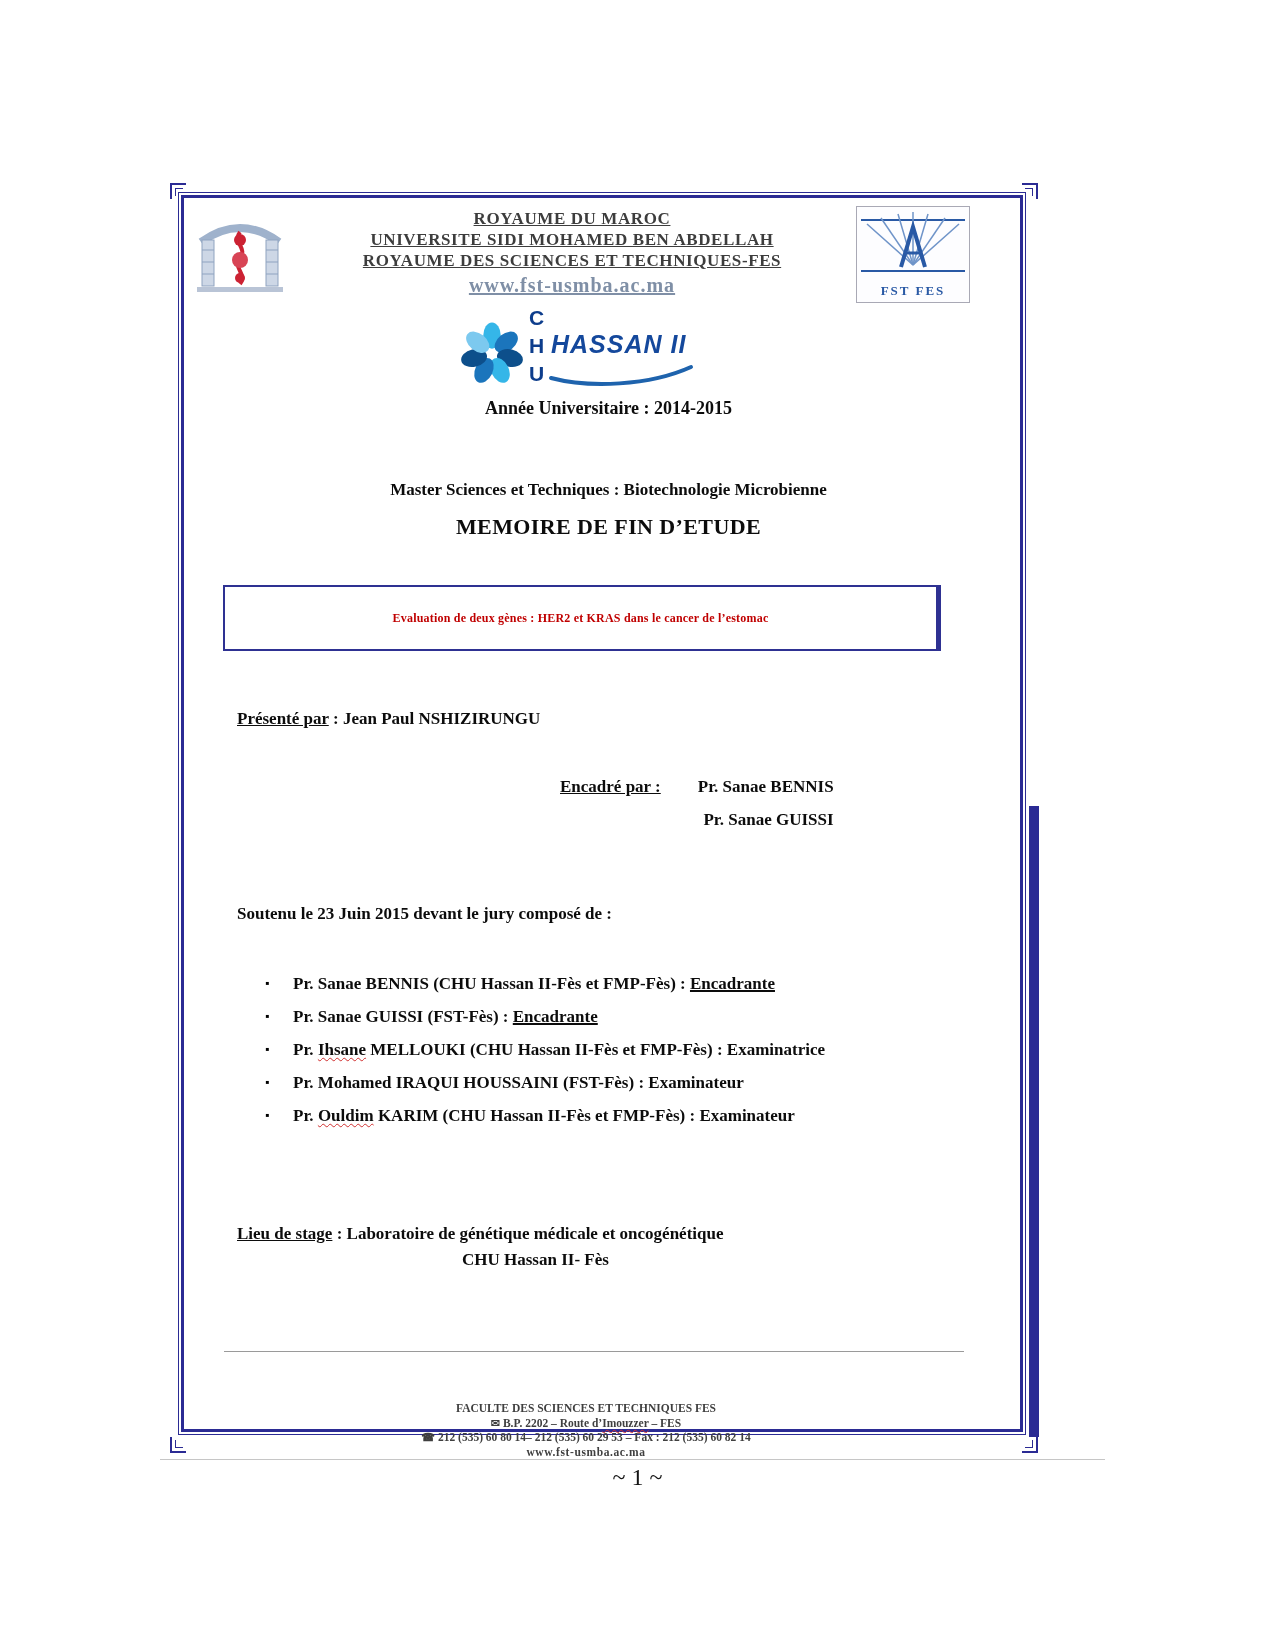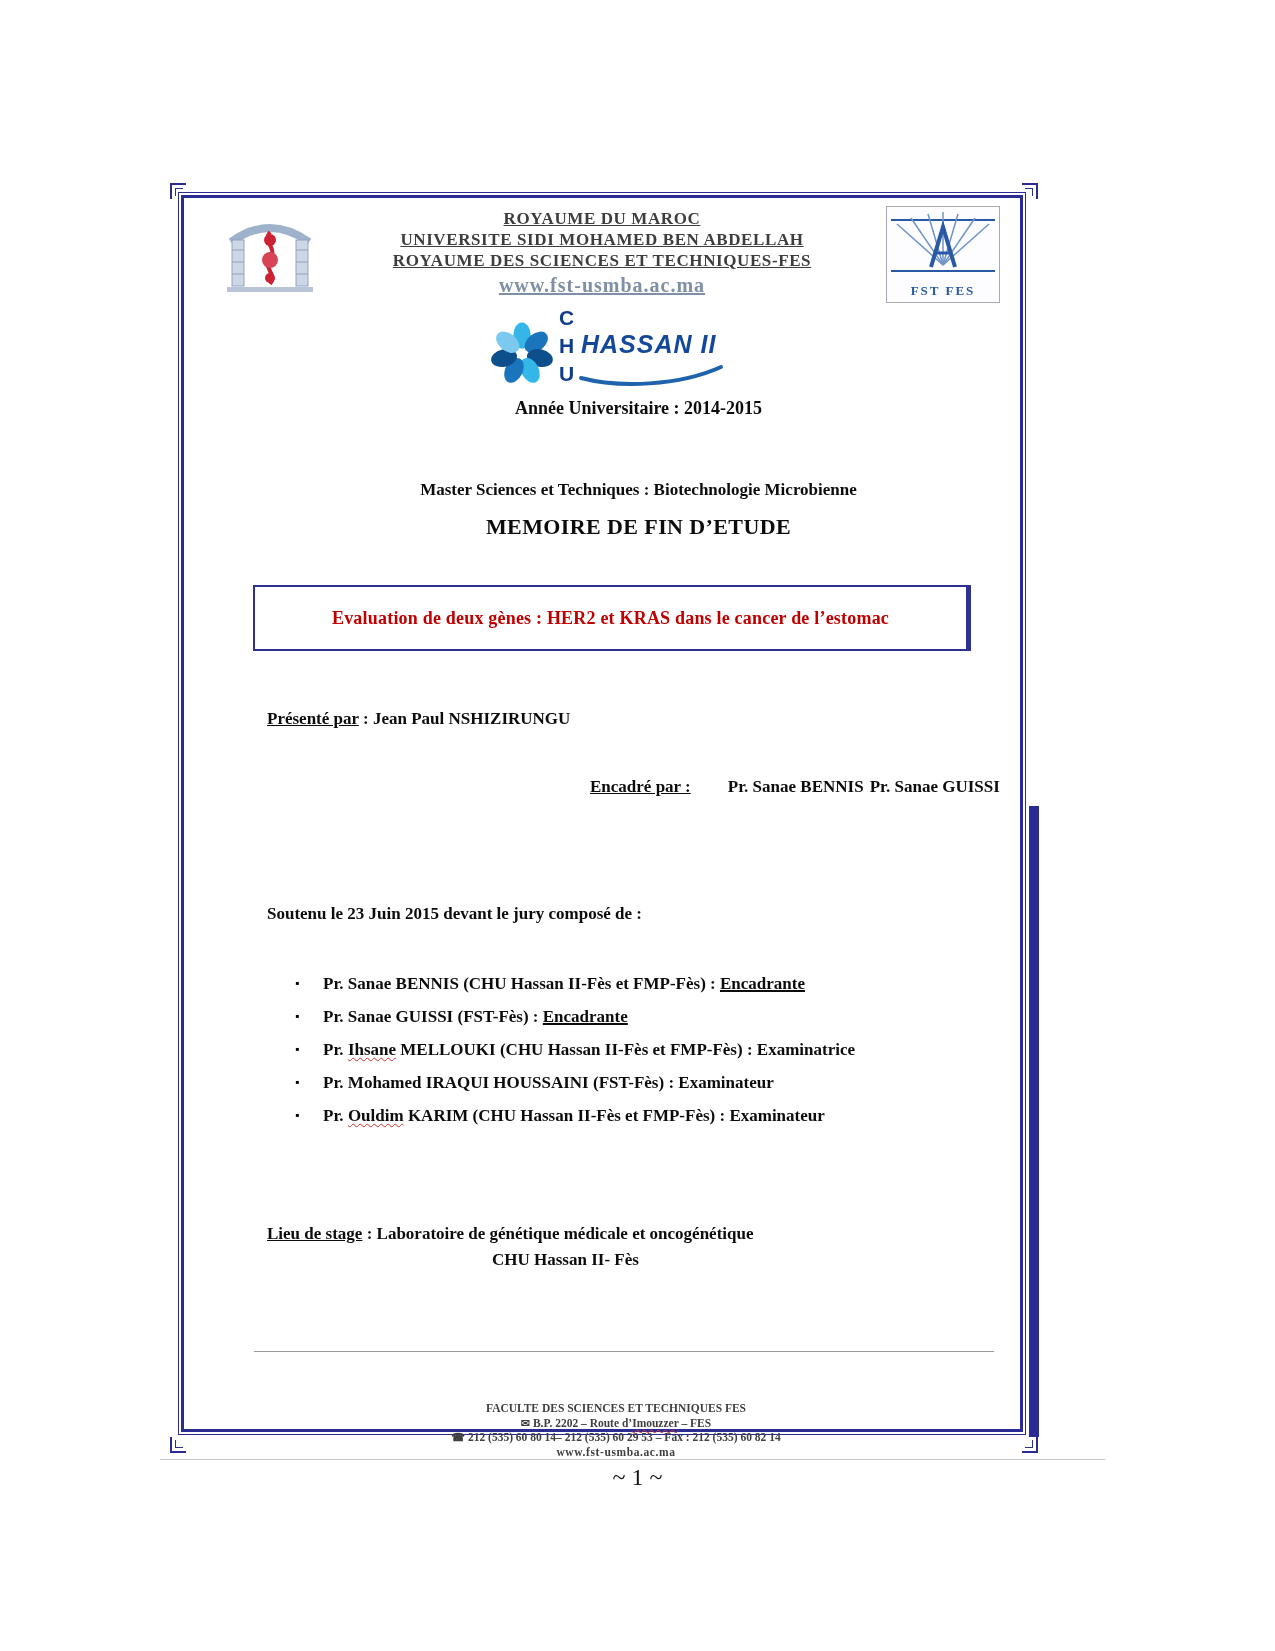--- a/index.html
+++ b/index.html
@@ -19,21 +19,21 @@
   .cm.s { width:8px; height:8px; }
   .tl-a { left:170px; top:183px; border-left-width:2px; border-top-width:2px; }
   .tl-b { left:175px; top:188px; border-left-width:1px; border-top-width:1px; }
   .tr-a { left:1022px; top:183px; border-right-width:2px; border-top-width:2px; }
   .tr-b { left:1025px; top:188px; border-right-width:1px; border-top-width:1px; }
   .bl-a { left:170px; top:1437px; border-left-width:2px; border-bottom-width:2px; }
   .bl-b { left:175px; top:1440px; border-left-width:1px; border-bottom-width:1px; }
   .br-a { left:1022px; top:1437px; border-right-width:2px; border-bottom-width:2px; }
   .br-b { left:1025px; top:1440px; border-right-width:1px; border-bottom-width:1px; }
 
-  .content { position:absolute; left:192px; top:192px; width:848px; height:1243px; }
+  .content { position:absolute; left:162px; top:192px; width:848px; height:1243px; }
 
   
   .uni-logo { position:absolute; left:25px; top:18px; width:106px; height:88px; }
   .hdr { position:absolute; left:150px; top:16px; width:520px; text-align:center;
          color:#3d3d3d; font-weight:bold; font-size:17px; line-height:21px; letter-spacing:0.6px; }
   .hdr .u { text-decoration:underline; }
   .hdr .site { display:inline-block; margin-top:4px; font-size:20px; letter-spacing:1px;
                color:#7f8fa6; text-decoration:underline; cursor:pointer; }
   .fst-logo { position:absolute; left:694px; top:14px; width:114px; height:97px;
               border:1px solid #a9a9b5; background:#fdfdff; }
@@ -53,29 +53,29 @@
 
   
   .center-line { position:absolute; left:0; width:100%; text-align:center; font-weight:bold; color:#0c0c0c;padding-left:45px; }
   .year    { top:206px; font-size:18px; }
   .master  { top:288px; font-size:17px; }
   .memoire { top:322px; font-size:22px; letter-spacing:0.4px; }
 
   .title-box { position:absolute; left:61px; top:393px; width:718px; height:66px;
                border:2px solid #2e3192; border-right-width:5px;
                display:flex; align-items:center; justify-content:center; background:#fff; }
-  .title-box .t { color:#c00000; font-weight:bold; font-size:18px; letter-spacing:0.2px; }
+  .title-box .t { color:#c00000; font-weight:bold; font-size:12px; letter-spacing:0.2px; }
 
   
   .bold17 { font-size:17px; font-weight:bold; color:#0c0c0c; }
   .presented { position:absolute; left:75px; top:517px; }
   .presented .lbl, .lieu .lbl, .enc-lbl { text-decoration:underline; }
   .encadre { position:absolute; left:398px; top:585px; display:flex; }
   .enc-lbl { margin-right:37px; }
-  .enc-names { display:flex; gap:6px;text-align:right; }
+  .enc-names { display:flex; flex-direction:column; gap:13px;text-align:right; }
   .soutenu { position:absolute; left:75px; top:712px; }
 
   .jury-item { position:absolute; left:103px; font-size:17px; font-weight:bold; color:#0c0c0c; white-space:nowrap; }
   .bullet { display:inline-block; width:28px; font-size:12px; vertical-align:2px; color:#000; }
   .u-role  { text-decoration:underline; text-decoration-thickness:1.5px; }
   .u-spell { text-decoration:underline wavy #d03030 1px; text-underline-offset:2px; }
 
   .lieu  { position:absolute; left:75px; top:1032px; }
   .lieu2 { position:absolute; left:300px; top:1058px; }
 

